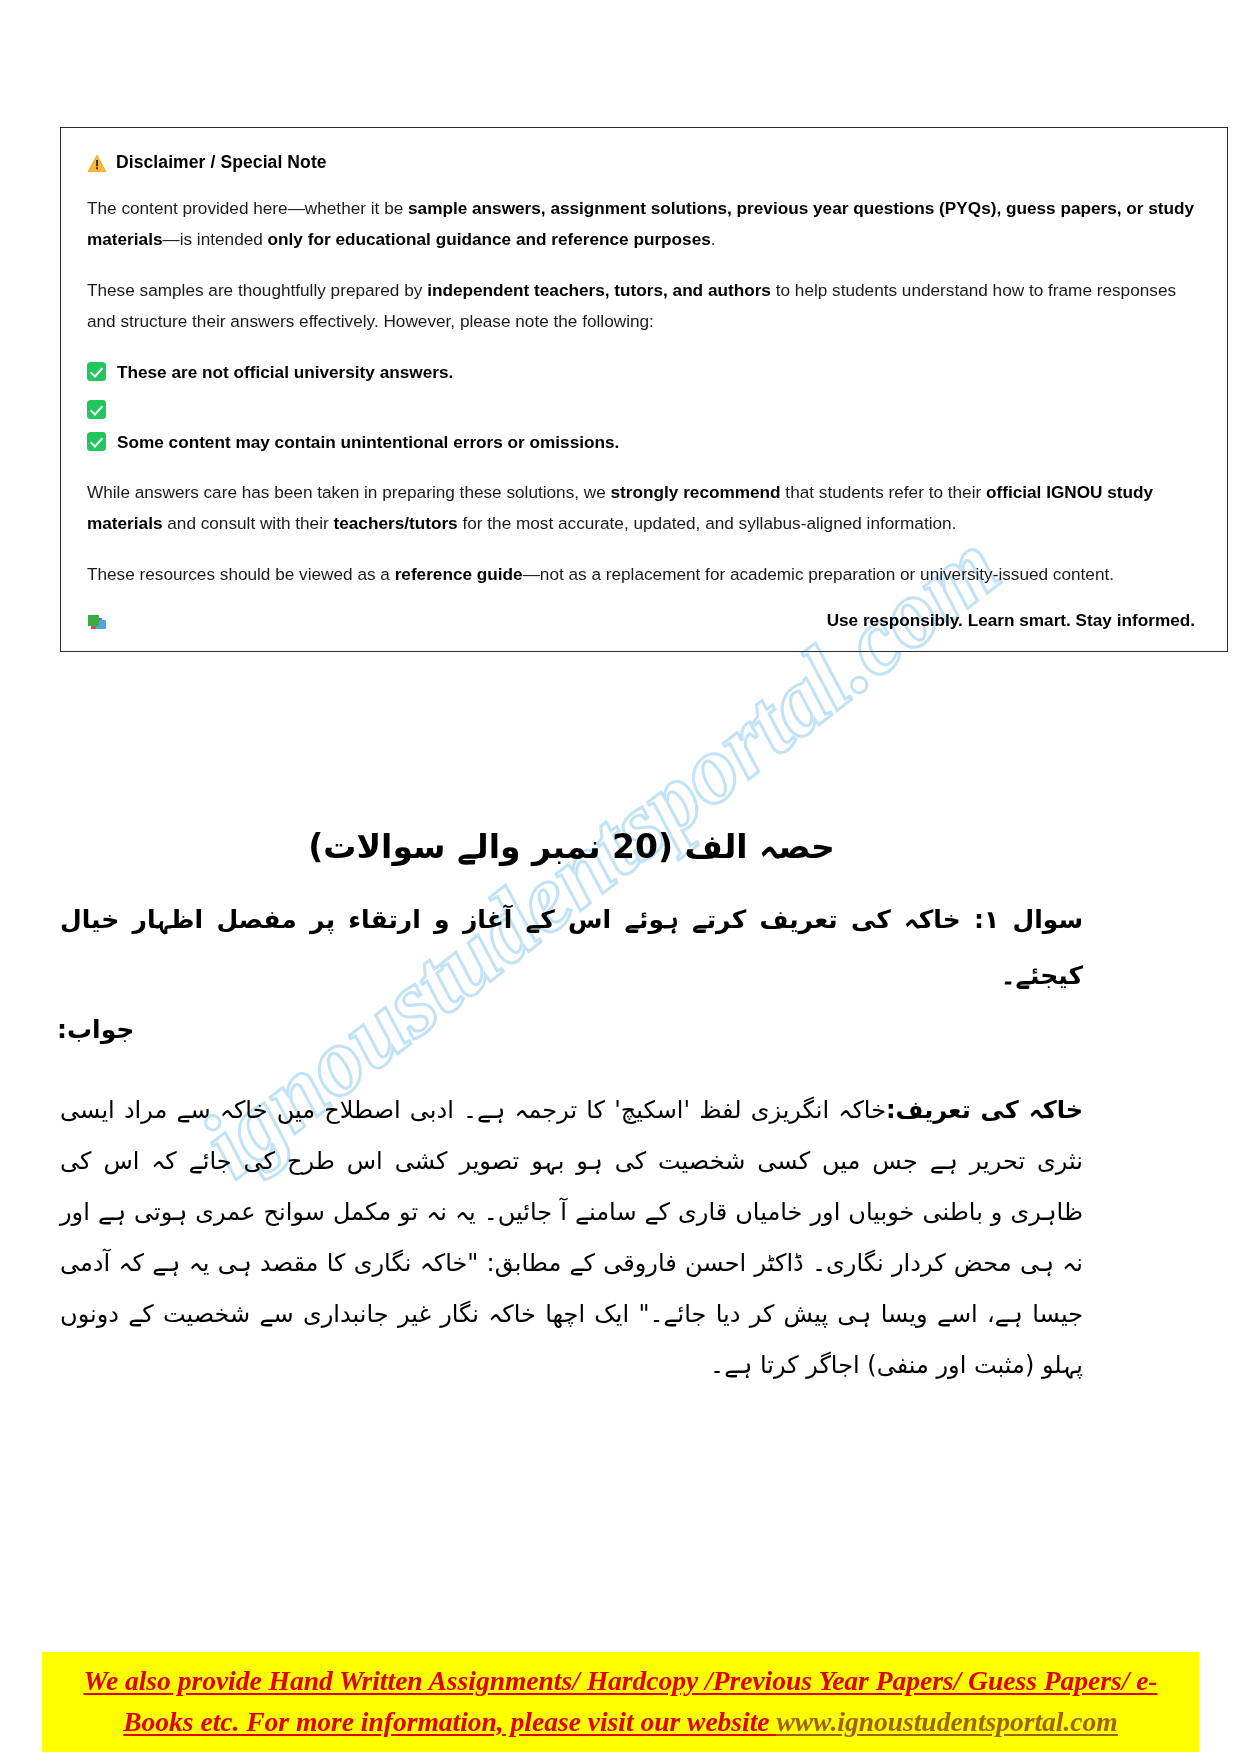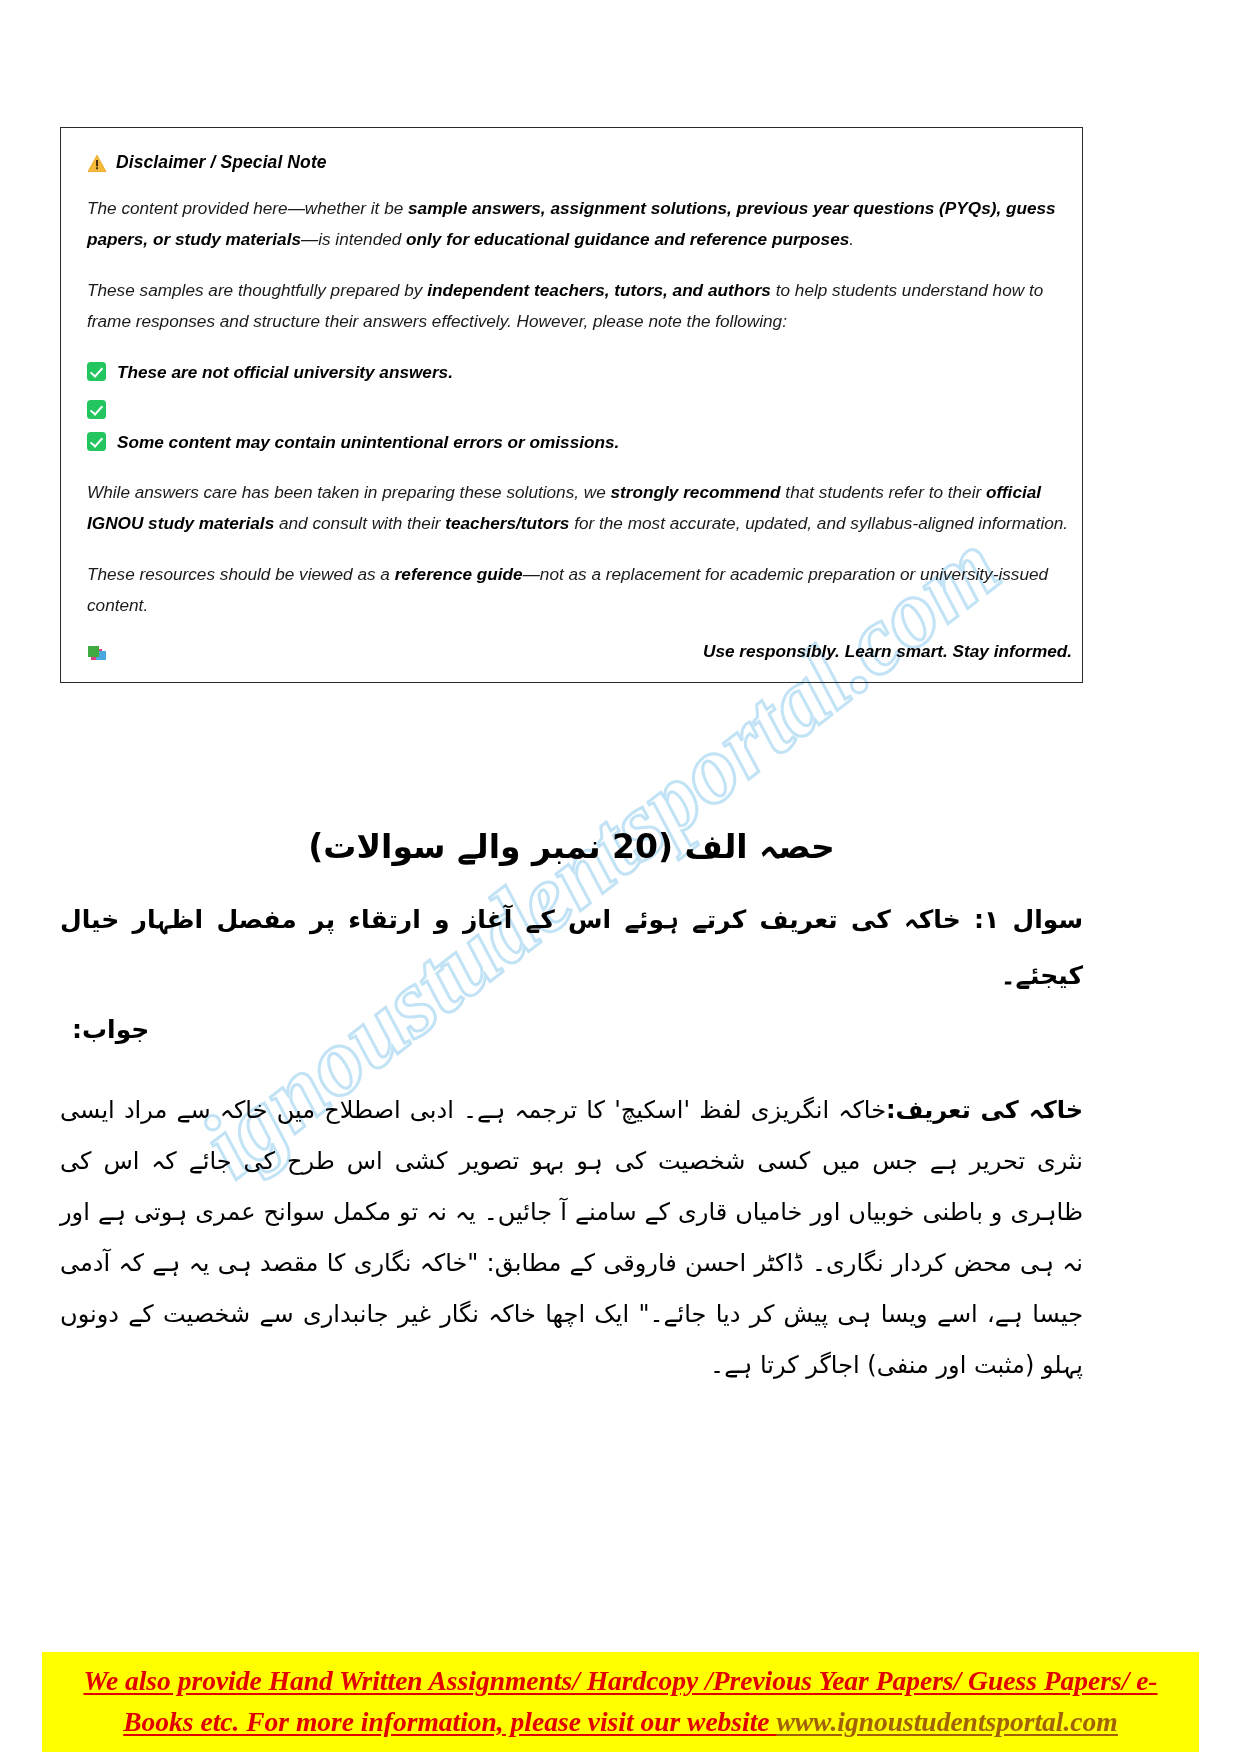--- a/index.html
+++ b/index.html
@@ -33,27 +33,26 @@
     stroke: #bfe2f5;
     stroke-width: 3;
     opacity: 0.95;
   }
 
   
   .disclaimer-box {
     position: absolute;
     left: 60px;
     top: 127px;
-    width: 1023px;
+    width: 1168px;
     border: 1.5px solid #2b2b2b;
     background: transparent;
     box-sizing: border-box;
-    padding: 22px 10px 20px 26px;
+    padding: 22px 32px 20px 26px;
     z-index: 10;
-    font-style: italic;
   }
   .disc-title {
     font-size: 17.5px;
     font-weight: bold;
     letter-spacing: .1px;
     display: flex;
     align-items: center;
     gap: 9px;
     margin: 2px 0 20px 0;
   }
@@ -122,21 +121,21 @@
   .urdu-question {
     left: 60px;
     top: 892px;
     width: 1023px;
     text-align: justify;
     font-size: 25px;
     font-weight: bold;
     line-height: 56px;
   }
   .urdu-answer-label {
-    left: 72px;
+    left: 57px;
     top: 1005px;
     width: 1023px;
     text-align: left;
     font-size: 25px;
     font-weight: bold;
     line-height: 50px;
   }
   .urdu-body {
     left: 60px;
     top: 1085px;

